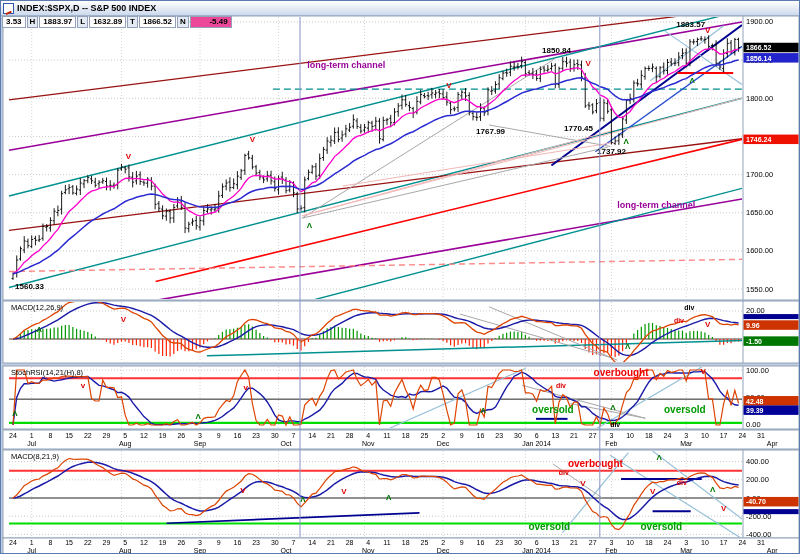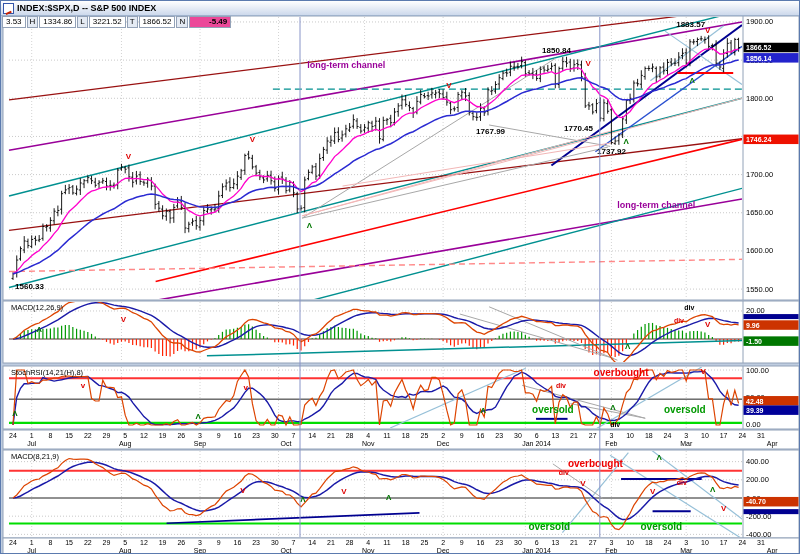--- a/index.html
+++ b/index.html
@@ -8,39 +8,39 @@
   .titlebar{position:absolute;left:0;top:0;width:100%;height:14px;
             background:linear-gradient(#ffffff,#cdd9ec);border-bottom:1px solid #9fb2cc;
             display:flex;align-items:center;font-size:9px;font-weight:bold;color:#000;z-index:30;}
   .ticon{display:inline-block;width:9px;height:9px;margin:0 3px 0 2px;background:#fff;
          border:1px solid #3355aa;position:relative;}
   .ticon::after{content:"";position:absolute;left:1px;top:5px;width:6px;height:3px;
                 border-bottom:2px solid #cc2200;transform:rotate(-25deg);}
   .quote-row{position:absolute;left:1px;top:15px;height:11px;display:flex;align-items:center;
              font-size:8px;z-index:25;}
   .qv,.ql{display:inline-block;height:10px;line-height:10px;border:1px solid #93a2b8;
-          background:#fff;padding:0 3px;margin-right:1px;white-space:nowrap;}
+          background:#fff;padding:0 3px;margin-right:1px;white-space:nowrap;font-weight:bold;}
   .ql{background:#e4eaf3;padding:0 2px;}
   .qneg{background:#ec4899;color:#000;font-weight:bold;min-width:34px;text-align:right;}
   #chart-svg{position:absolute;left:0;top:0;}
 </style>
 </head>
 <body>
 
 <div id="window">
   <div class="titlebar">
     <span class="ticon"></span>
     <span>INDEX:$SPX,D -- S&amp;P 500 INDEX</span>
   </div>
   <div class="quote-row">
     <span class="qv">3.53</span>
     <span class="ql">H</span>
-    <span class="qv">1334.86</span>
+    <span class="qv">1883.97</span>
     <span class="ql">L</span>
-    <span class="qv">3221.52</span>
+    <span class="qv">1632.89</span>
     <span class="ql">T</span>
     <span class="qv">1866.52</span>
     <span class="ql">N</span>
     <span class="qv qneg">-5.49</span>
   </div>
   <svg id="chart-svg" width="800" height="554">
       <rect x="0" y="14" width="800" height="540" fill="#bfcde0"></rect>
       <defs>
         <clipPath id="cp-price">
           <rect x="2" y="16" width="739" height="282"></rect>

